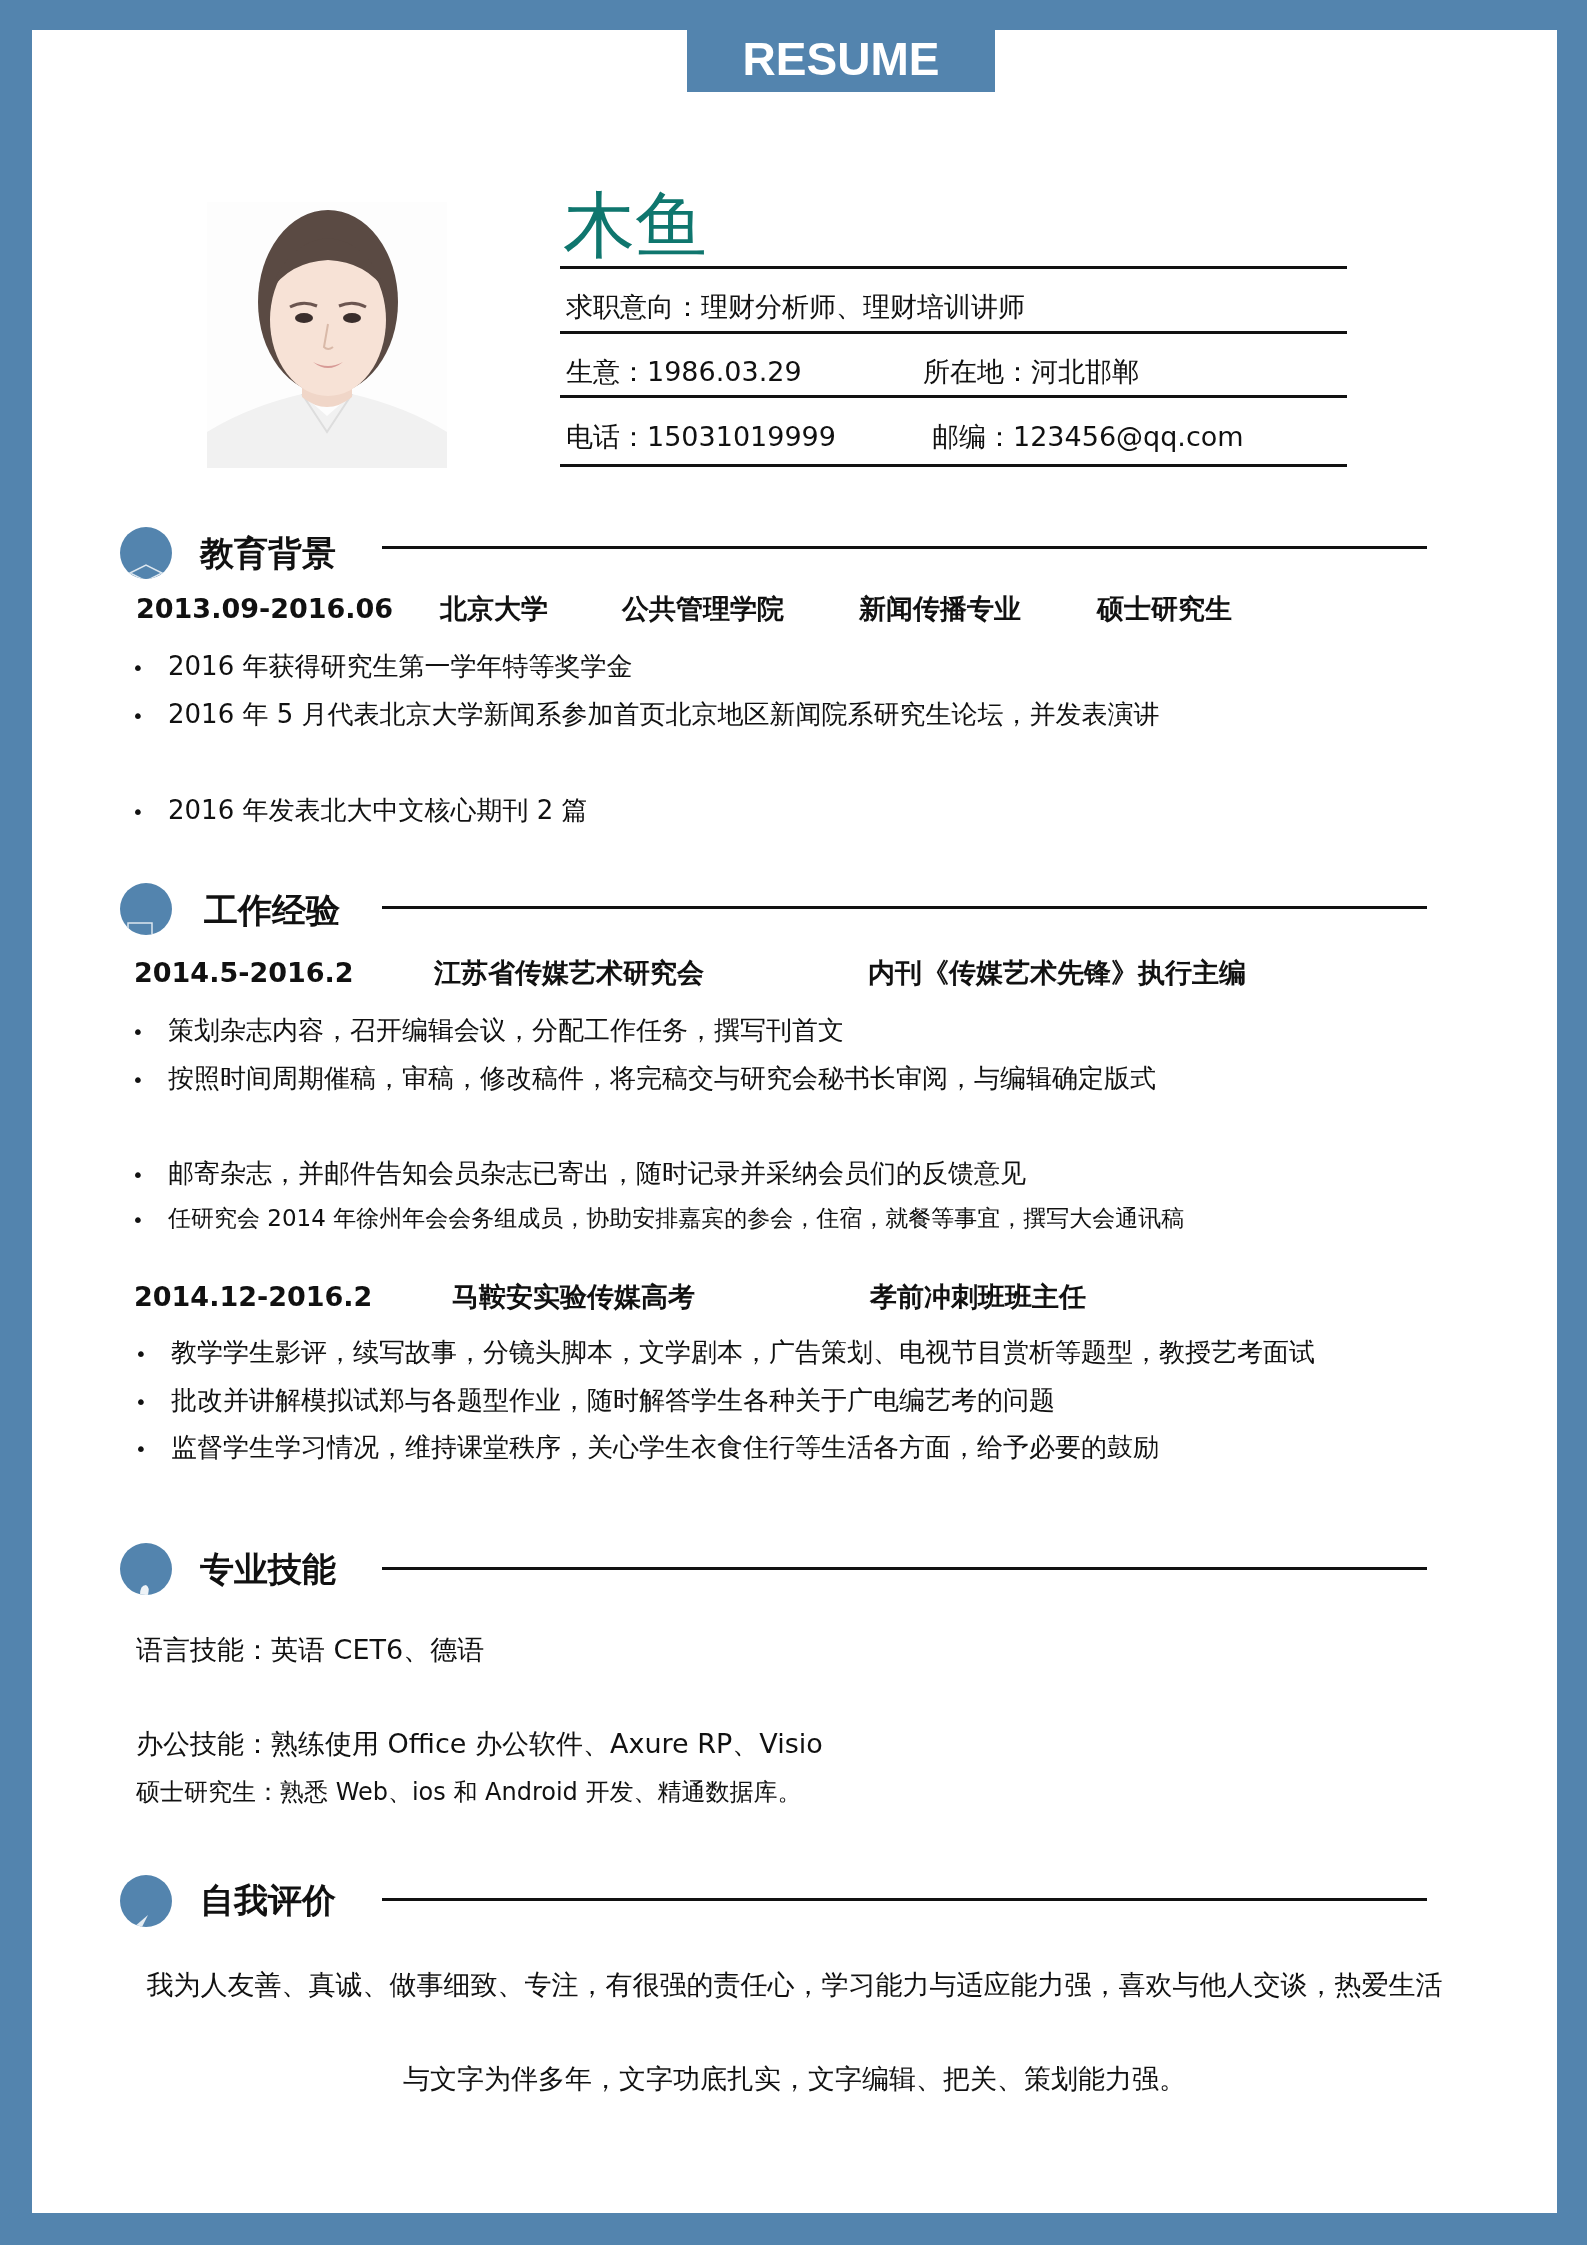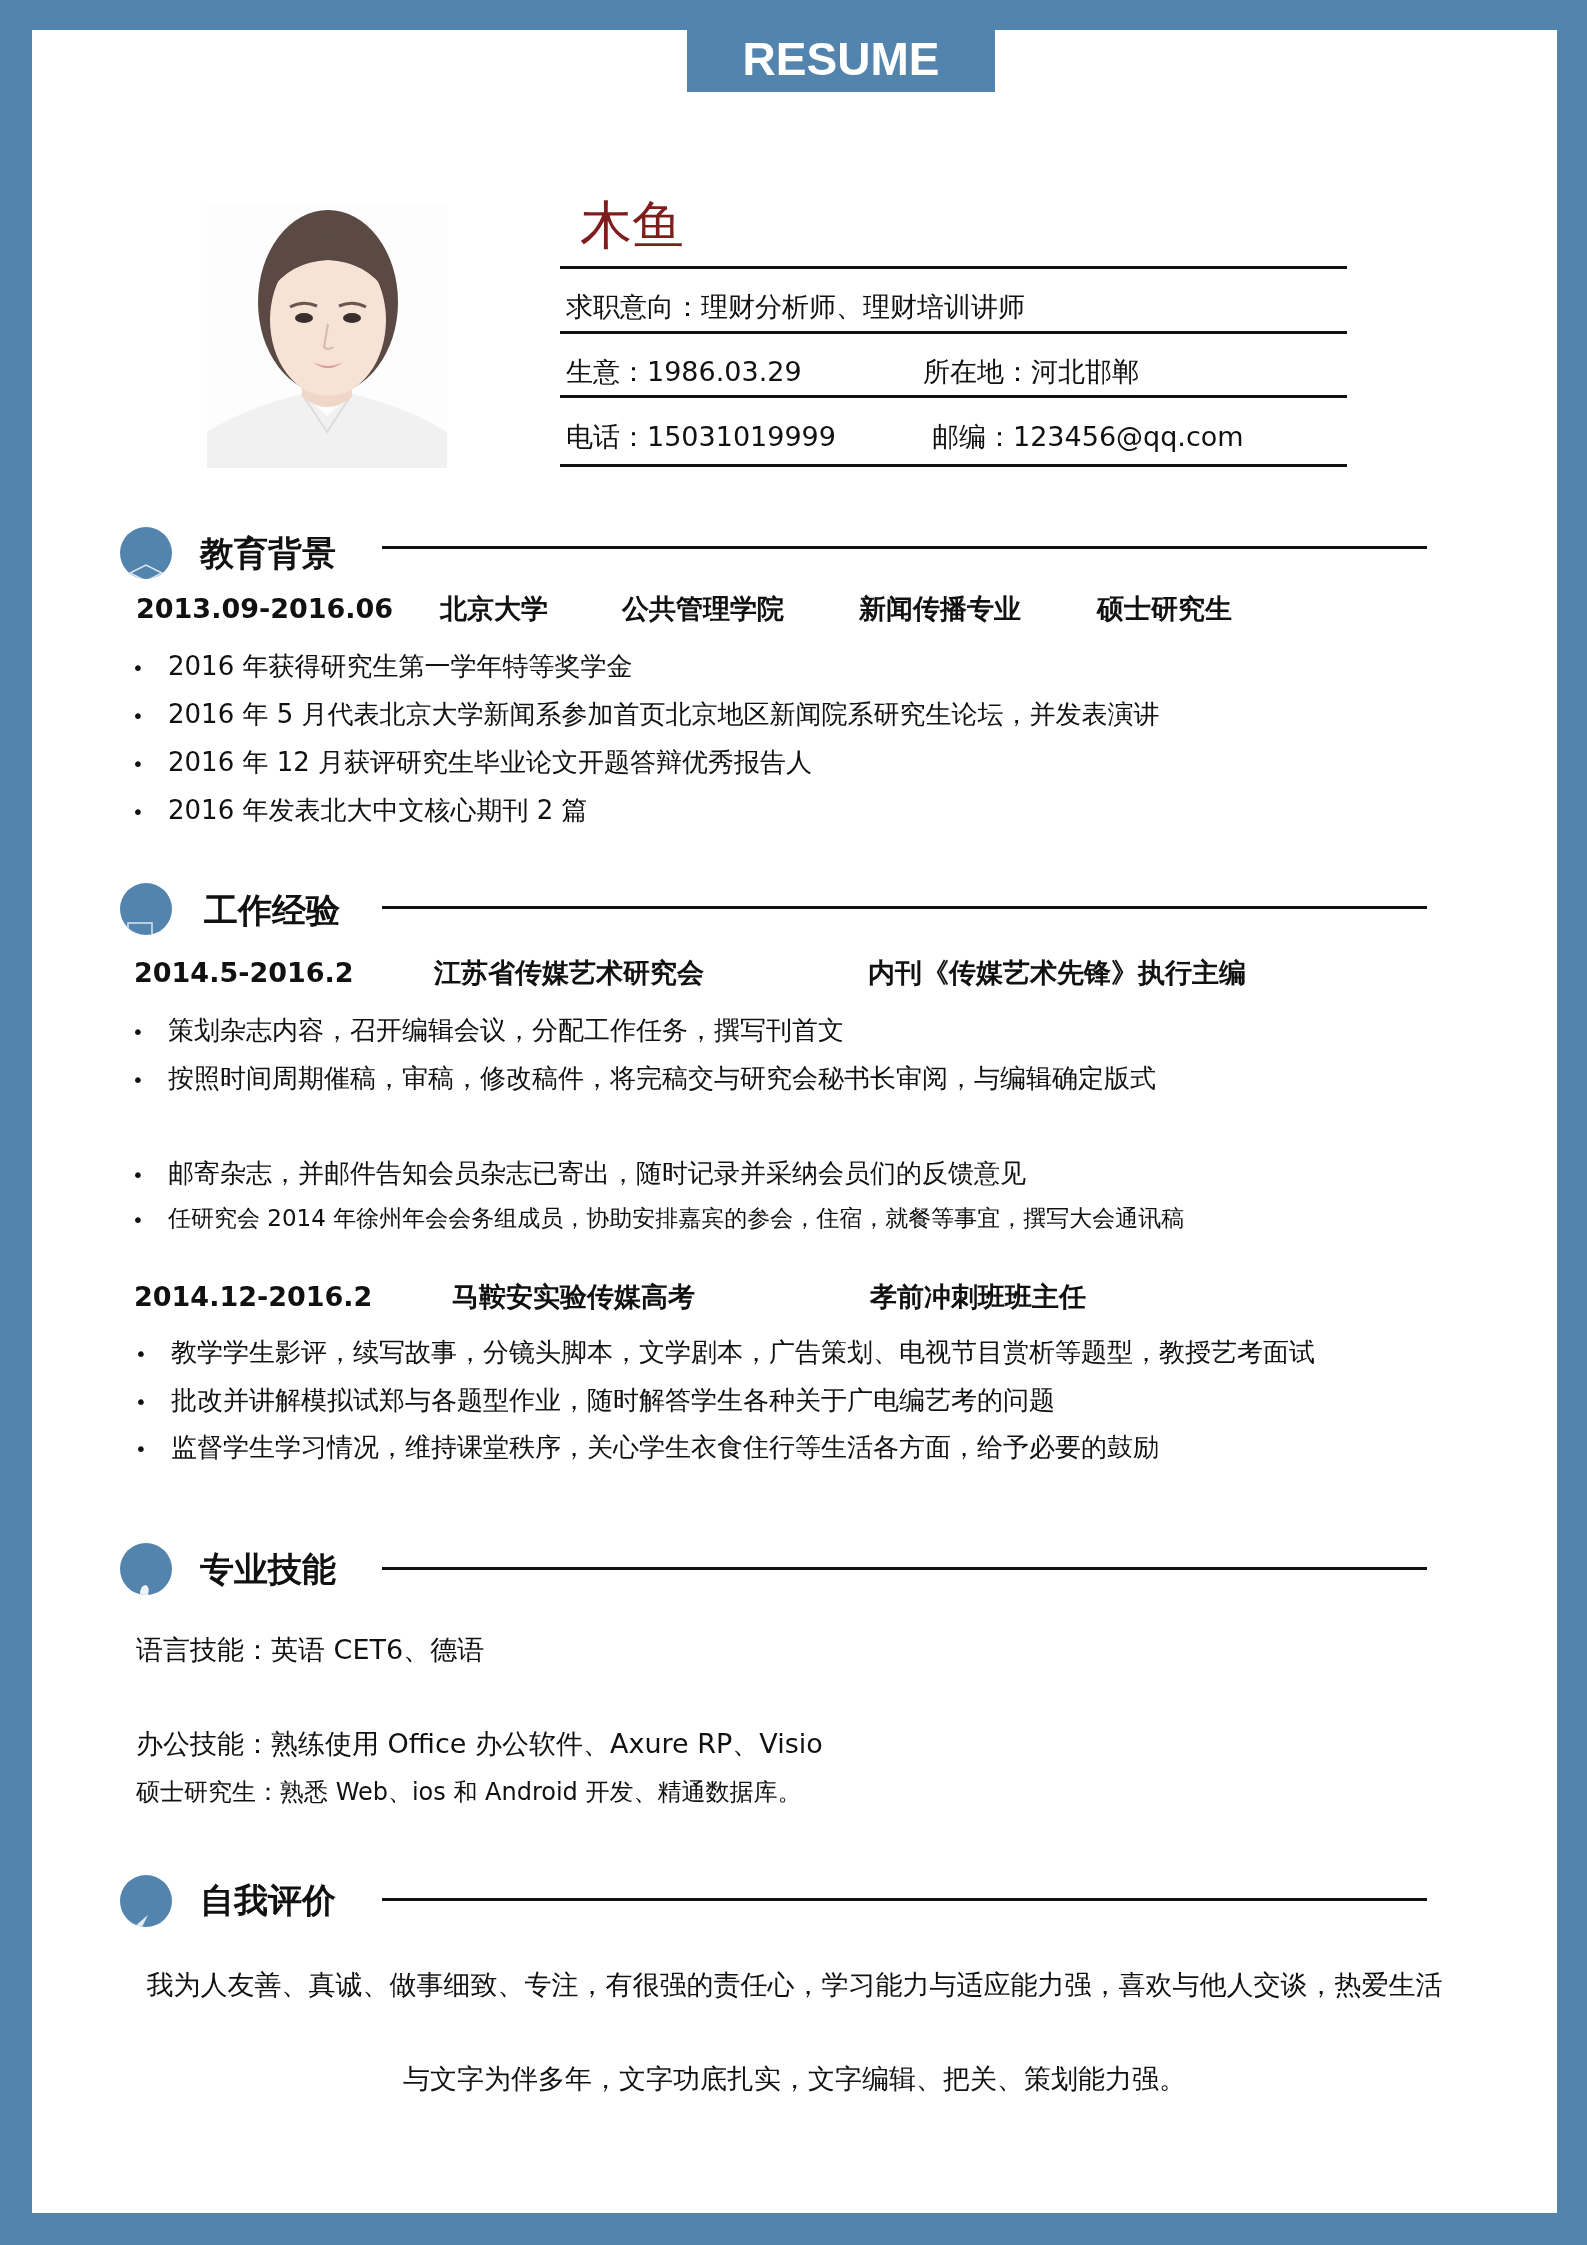--- a/index.html
+++ b/index.html
@@ -18,21 +18,21 @@
   .resume-tab {
     position: absolute; left: 655px; top: 0; width: 308px; height: 62px;
     background: #5384ae; color: #fff; text-align: center;
     font-family: "Liberation Sans", sans-serif; font-weight: bold;
     font-size: 46px; line-height: 58px; letter-spacing: 0px;
   }
   .photo {
     position: absolute; left: 175px; top: 172px; width: 240px; height: 266px;
     background: #fff; overflow: hidden;
   }
-  .name { font-size: 52px; line-height: 90px; font-weight: normal; color: #7f1d1d; margin-left: 17px; }
+  .name { font-size: 72px; line-height: 90px; font-weight: normal; color: #0f766e; }
   .hline { position: absolute; height: 3px; background: #111; }
   .info { font-size: 27px; line-height: 34px; color: #111; }
   .sec-circle {
     position: absolute; width: 52px; height: 52px; border-radius: 50%;
     background: #5384ae; overflow: hidden;
   }
   .sec-circle svg { position: absolute; left: 0; top: 0; }
   .sec-title { font-size: 34px; line-height: 40px; font-weight: bold; color: #111; }
   .sec-line { position: absolute; height: 3px; background: #111; }
   .row-bold { font-size: 27px; line-height: 34px; font-weight: bold; color: #111; }
@@ -100,21 +100,20 @@
   <div class="sec-line" style="left:350px; top:516px; width:1045px;"></div>
 
   <div class="abs row-bold" style="left:104px; top:562px;">2013.09-2016.06</div>
   <div class="abs row-bold" style="left:408px; top:562px;">北京大学</div>
   <div class="abs row-bold" style="left:590px; top:562px;">公共管理学院</div>
   <div class="abs row-bold" style="left:827px; top:562px;">新闻传播专业</div>
   <div class="abs row-bold" style="left:1065px; top:562px;">硕士研究生</div>
 
   <div class="abs bullet" style="left:100px; top:619px;"><span class="dot">•</span><span>2016 年获得研究生第一学年特等奖学金</span></div>
   <div class="abs bullet" style="left:100px; top:667px;"><span class="dot">•</span><span>2016 年 5 月代表北京大学新闻系参加首页北京地区新闻院系研究生论坛，并发表演讲</span></div>
-  <div class="abs bullet" style="left:100px; top:715px;"><span class="dot">•</span><span>2016 年 12 月获评研究生毕业论文开题答辩优秀报告人</span></div>
   <div class="abs bullet" style="left:100px; top:763px;"><span class="dot">•</span><span>2016 年发表北大中文核心期刊 2 篇</span></div>
 
   <div class="sec-circle" style="left:88px; top:853px;">
     <svg width="52" height="52" viewBox="0 0 52 52">
       <rect x="8" y="40" width="24" height="16" fill="none" stroke="#fff" stroke-width="1.5" opacity="0.8"></rect>
     </svg>
   </div>
   <div class="abs sec-title" style="left:172px; top:860px;">工作经验</div>
   <div class="sec-line" style="left:350px; top:876px; width:1045px;"></div>
 

